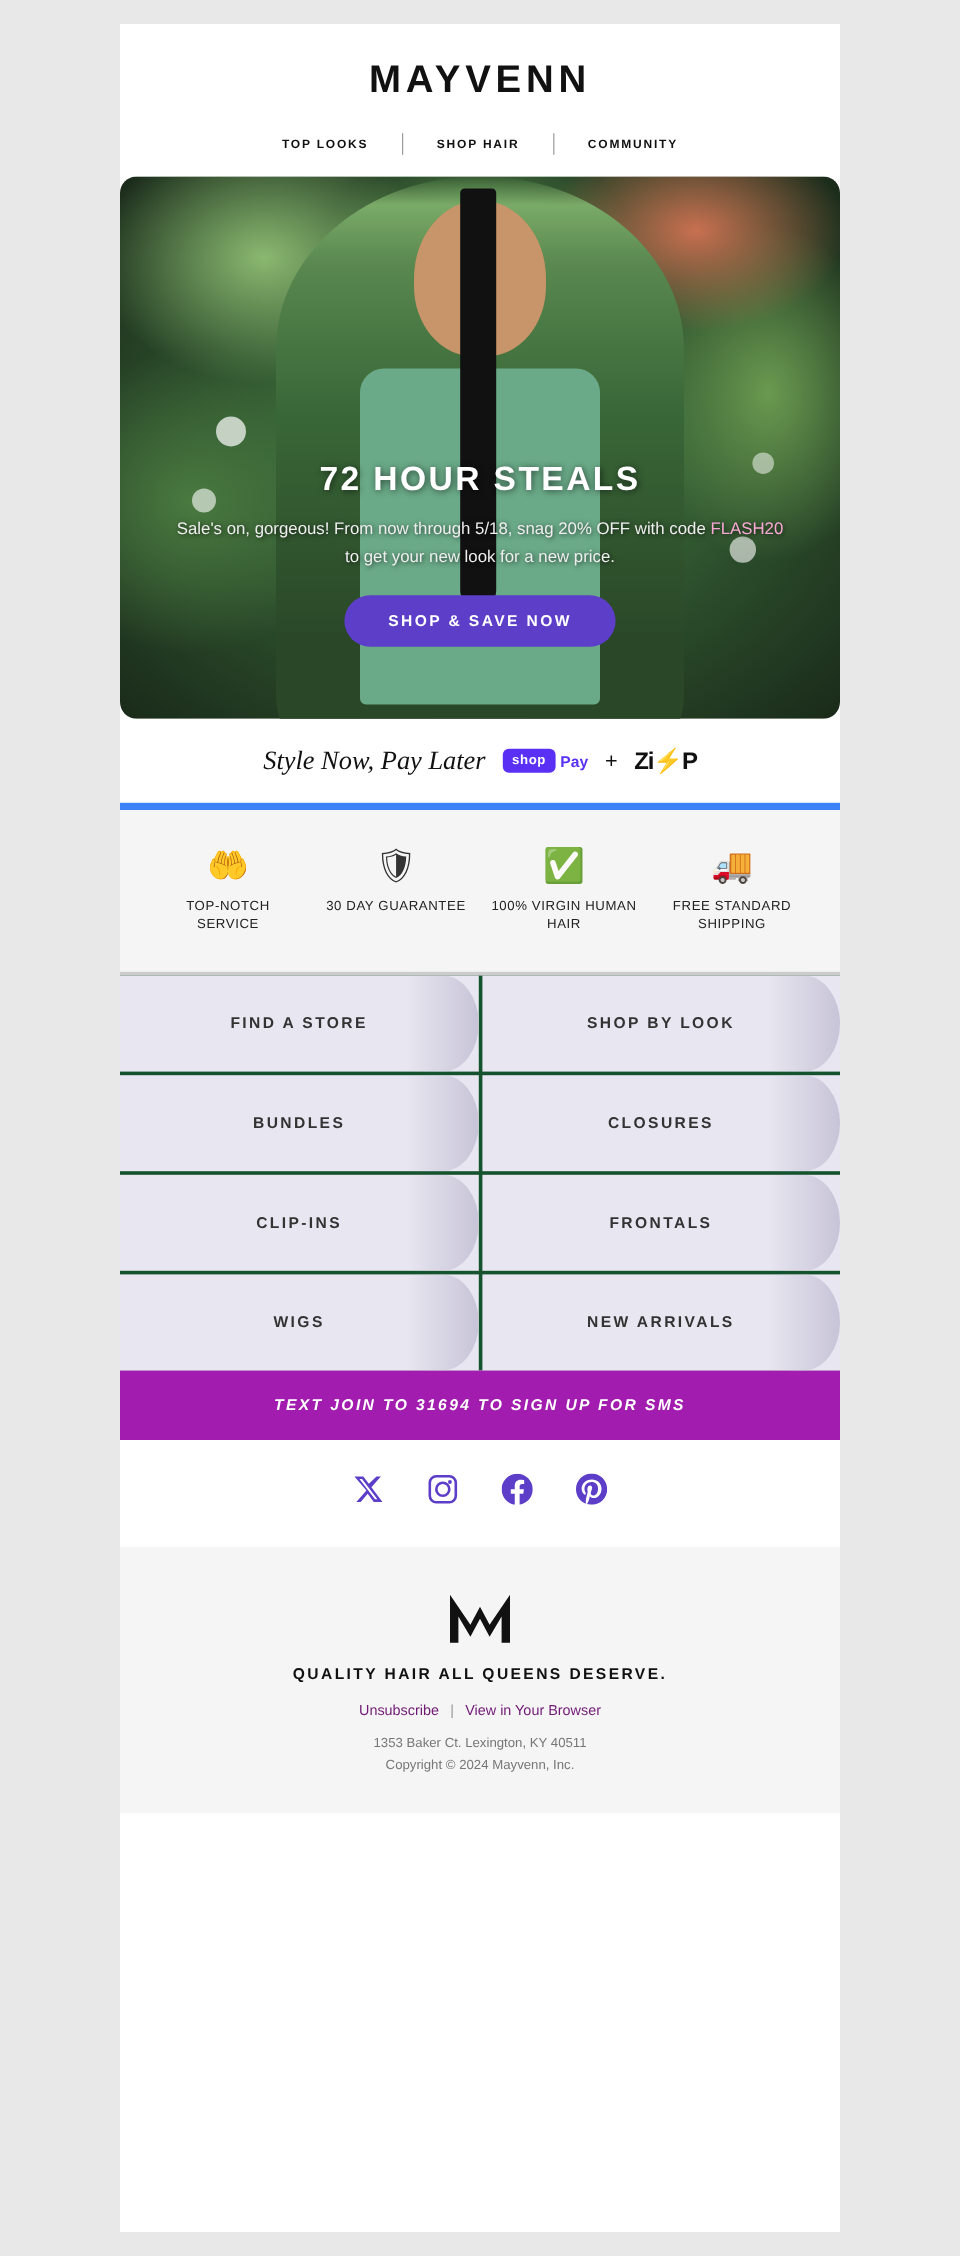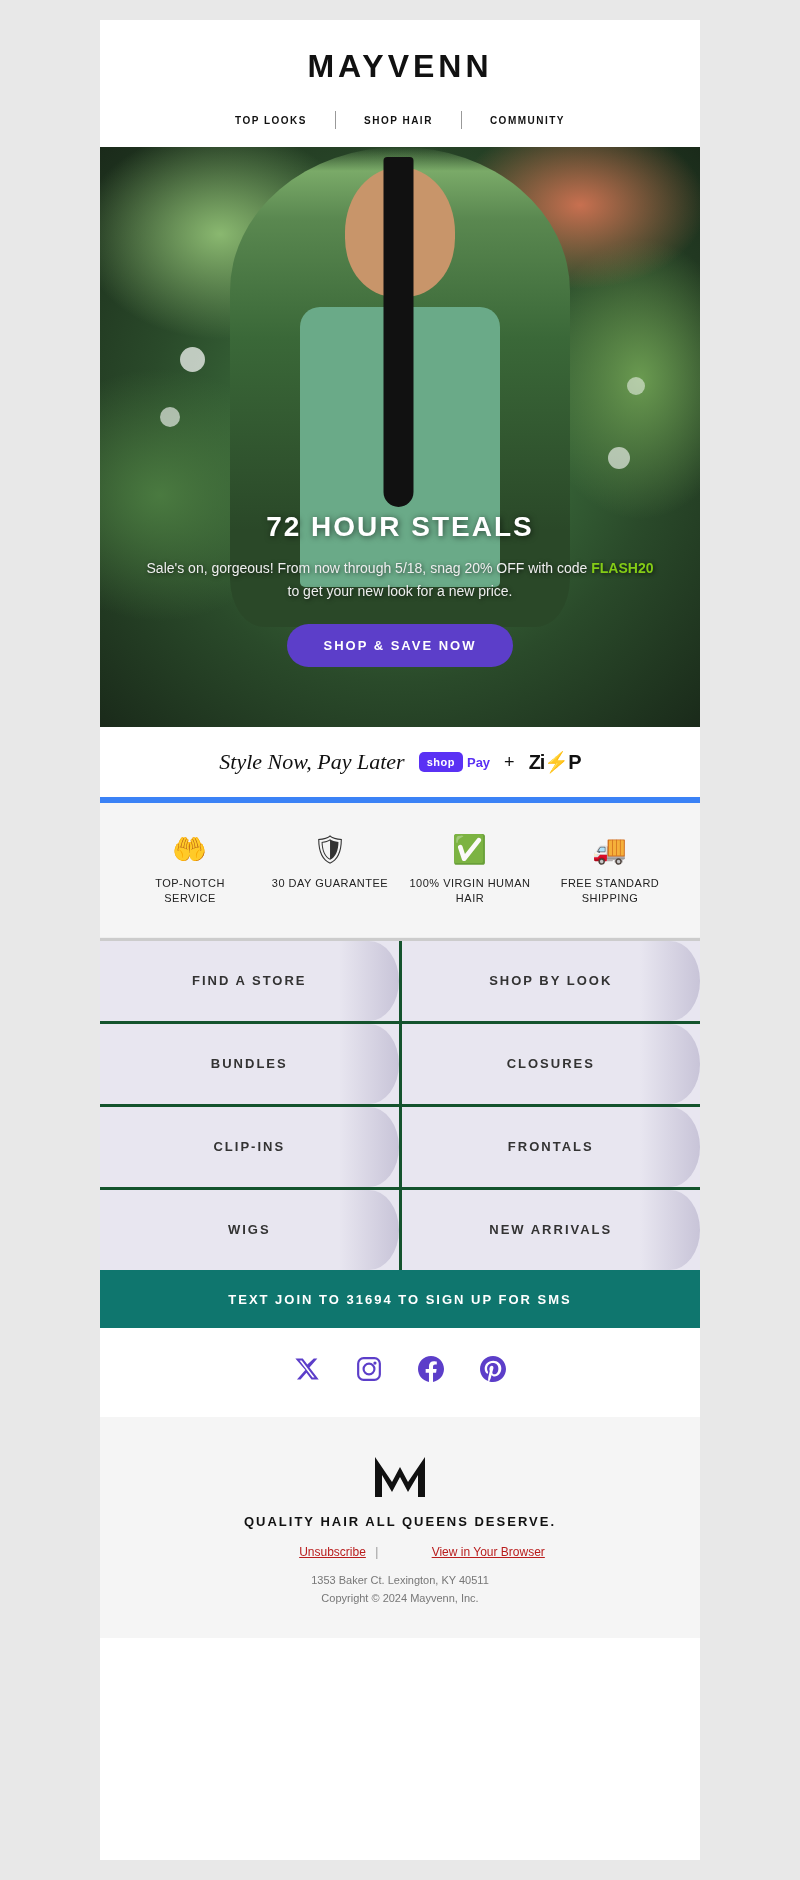--- a/index.html
+++ b/index.html
@@ -49,23 +49,24 @@
     .nav-divider {
       width: 1px;
       height: 18px;
       background: #999;
     }
 
     
     .hero {
       position: relative;
       width: 100%;
-      height: 580px;
+      height: 452px;
       overflow: hidden;
       background: #2d5a3d;
+      border-radius: 14px;
     }
     .hero-bg {
       width: 100%;
       height: 100%;
       background: radial-gradient(ellipse at center, #5a8a5a 0%, #3a6a3a 30%, #2a4a2a 60%, #1a2a1a 100%);
       display: flex;
       align-items: center;
       justify-content: center;
     }
     
@@ -138,22 +139,22 @@
       text-shadow: 1px 1px 6px rgba(0,0,0,0.6);
     }
     .hero-subtitle {
       font-size: 14px;
       color: #eee;
       line-height: 1.6;
       margin-bottom: 22px;
       text-shadow: 1px 1px 4px rgba(0,0,0,0.7);
     }
     .hero-subtitle strong {
-      font-weight: 700;
-      color: #84cc16;
+      font-weight: 400;
+      color: #f9a8d4;
     }
     .hero-cta {
       display: inline-block;
       background: #5c3ec9;
       color: #fff;
       font-size: 13px;
       font-weight: 700;
       letter-spacing: 2px;
       text-transform: uppercase;
       padding: 14px 36px;
@@ -272,24 +273,25 @@
       font-size: 13px;
       font-weight: 800;
       letter-spacing: 2px;
       color: #333;
       text-transform: uppercase;
       z-index: 1;
     }
 
     
     .sms-banner {
-      background: #0f766e;
+      background: #a21caf;
       padding: 20px;
       text-align: center;
       cursor: pointer;
+      font-style: italic;
     }
     .sms-text {
       color: #fff;
       font-size: 13px;
       font-weight: 700;
       letter-spacing: 2px;
       text-transform: uppercase;
     }
 
     
@@ -319,24 +321,22 @@
       color: #111;
       text-transform: uppercase;
       margin-bottom: 16px;
     }
     .footer-links {
       font-size: 12px;
       color: #5c3ec9;
       margin-bottom: 12px;
     }
     .footer-links a {
-      color: #b91c1c;
-      text-decoration: underline;
-      cursor: pointer;
-      margin-left: 44px;
+      color: #701a75;
+      cursor: pointer;
     }
     .footer-links span {
       color: #999;
       margin: 0 6px;
     }
     .footer-address {
       font-size: 11px;
       color: #777;
       line-height: 1.7;
     }

